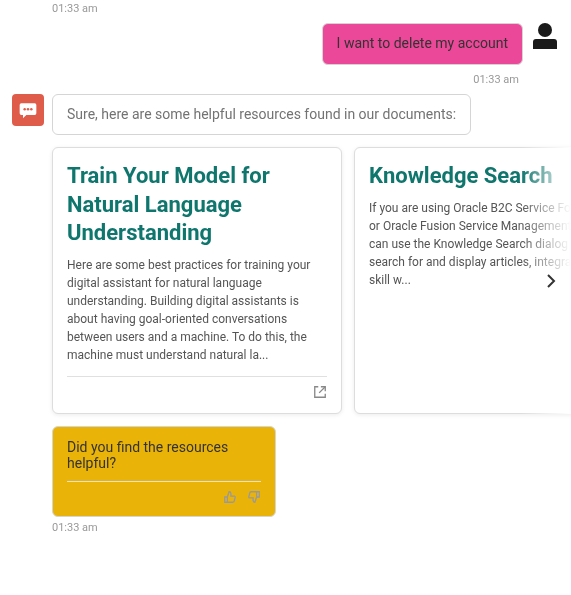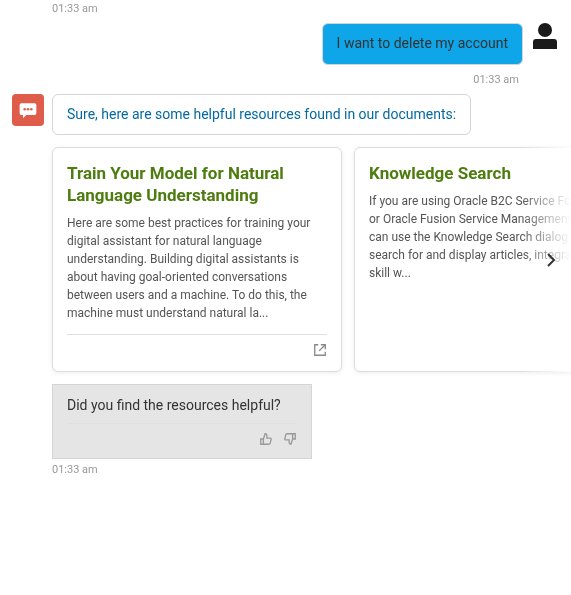--- a/index.html
+++ b/index.html
@@ -84,28 +84,28 @@
       fill: #fff;
     }
     .bubble {
       border-radius: 6px;
       padding: 10px 14px;
       font-size: 14px;
       line-height: 1.4;
       max-width: 420px;
     }
     .bubble-user {
-      background: #0ea5e9;
+      background: #ec4899;
       border: 1px solid #d5d5d5;
       color: #333;
     }
     .bubble-bot {
       background: #fff;
       border: 1px solid #d5d5d5;
-      color: #0369a1;
+      color: #737373;
     }
     .cards-row {
       display: flex;
       gap: 12px;
       margin: 12px 0 12px 40px;
       position: relative;
     }
     .card {
       background: #fff;
       border: 1px solid #ddd;
@@ -115,23 +115,23 @@
       flex-shrink: 0;
     }
     .card-1 {
       width: 290px;
     }
     .card-2 {
       width: 290px;
       position: relative;
     }
     .card-title {
-      font-size: 17px;
+      font-size: 22px;
       font-weight: 700;
-      color: #4d7c0f;
+      color: #0f766e;
       margin-bottom: 8px;
       line-height: 1.3;
     }
     .card-body {
       font-size: 12px;
       color: #555;
       line-height: 1.5;
     }
     .card-divider {
       border-top: 1px solid #e0e0e0;
@@ -171,25 +171,25 @@
     }
     .nav-arrow svg {
       width: 10px;
       height: 16px;
       stroke: #333;
       fill: none;
       stroke-width: 2;
     }
     .feedback-box {
       margin-left: 40px;
-      background: #e5e5e5;
+      background: #eab308;
       border: 1px solid #d5d5d5;
-      border-radius: 0;
+      border-radius: 6px;
       padding: 12px 14px;
-      width: 260px;
+      width: 224px;
     }
     .feedback-text {
       font-size: 14px;
       color: #333;
       margin-bottom: 10px;
     }
     .feedback-divider {
       border-top: 1px solid #e0e0e0;
       padding-top: 8px;
       display: flex;

